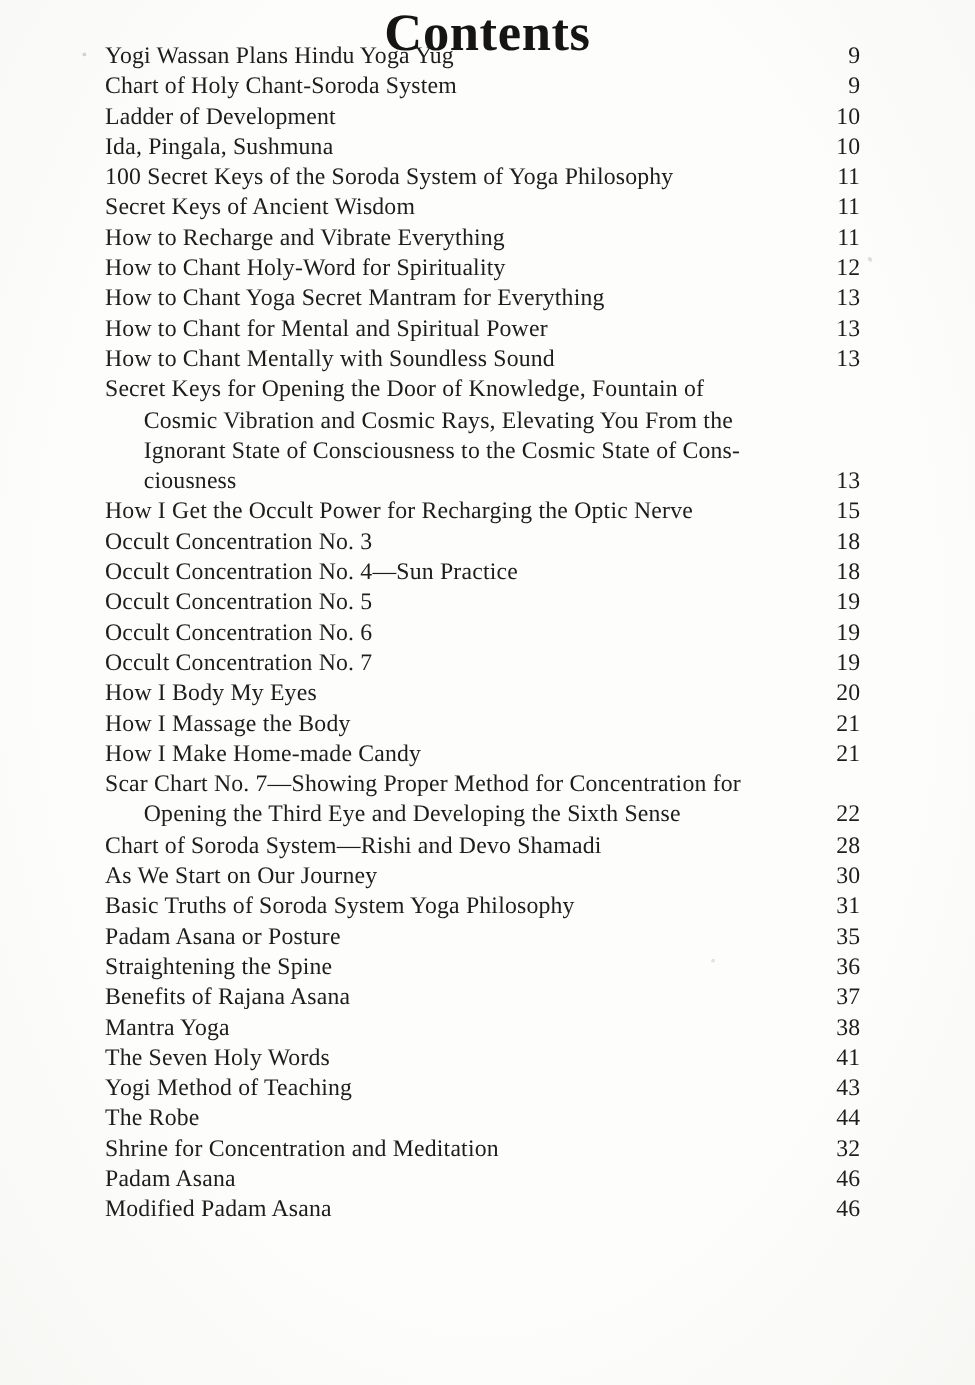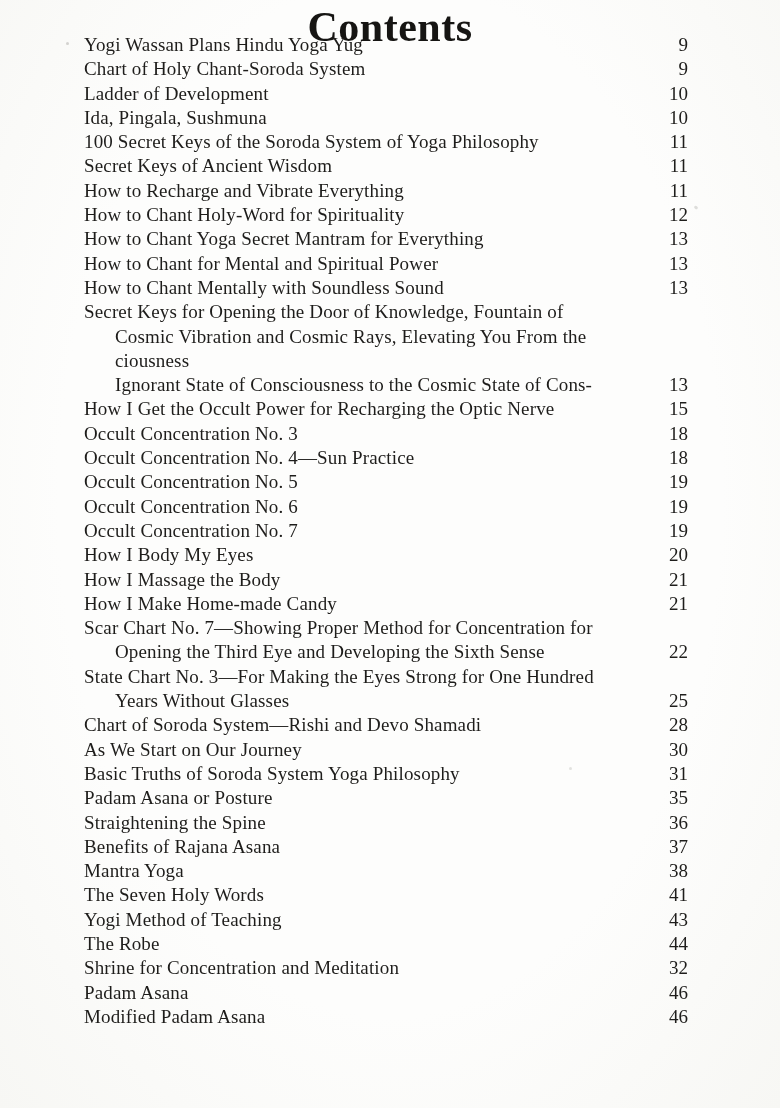--- a/index.html
+++ b/index.html
@@ -133,22 +133,22 @@
       <div class="entry">
         <div class="lines">
           <div class="line">How to Chant Mentally with Soundless Sound</div>
         </div>
         <div class="pagenum">13</div>
       </div>
       <div class="entry">
         <div class="lines">
           <div class="line">Secret Keys for Opening the Door of Knowledge, Fountain of</div>
           <div class="line cont">Cosmic Vibration and Cosmic Rays, Elevating You From the</div>
+          <div class="line cont">Ignorant State of Consciousness to the Cosmic State of Cons-</div>
           <div class="line cont">ciousness</div>
-          <div class="line cont">Ignorant State of Consciousness to the Cosmic State of Cons-</div>
         </div>
         <div class="pagenum">13</div>
       </div>
       <div class="entry">
         <div class="lines">
           <div class="line">How I Get the Occult Power for Recharging the Optic Nerve</div>
         </div>
         <div class="pagenum">15</div>
       </div>
       <div class="entry">
@@ -198,27 +198,20 @@
           <div class="line">How I Make Home-made Candy</div>
         </div>
         <div class="pagenum">21</div>
       </div>
       <div class="entry">
         <div class="lines">
           <div class="line">Scar Chart No. 7—Showing Proper Method for Concentration for</div>
           <div class="line cont">Opening the Third Eye and Developing the Sixth Sense</div>
         </div>
         <div class="pagenum">22</div>
-      </div>
-      <div class="entry">
-        <div class="lines">
-          <div class="line">State Chart No. 3—For Making the Eyes Strong for One Hundred</div>
-          <div class="line cont">Years Without Glasses</div>
-        </div>
-        <div class="pagenum">25</div>
       </div>
       <div class="entry">
         <div class="lines">
           <div class="line">Chart of Soroda System—Rishi and Devo Shamadi</div>
         </div>
         <div class="pagenum">28</div>
       </div>
       <div class="entry">
         <div class="lines">
           <div class="line">As We Start on Our Journey</div>

